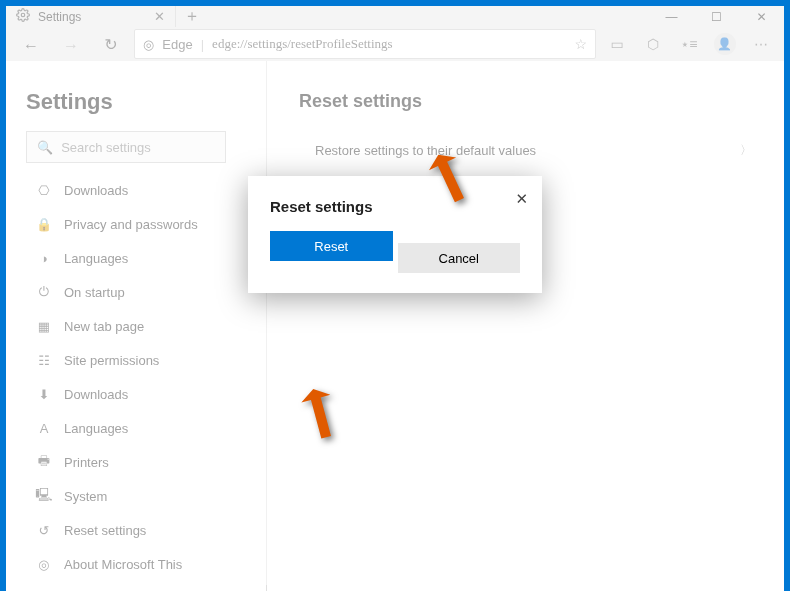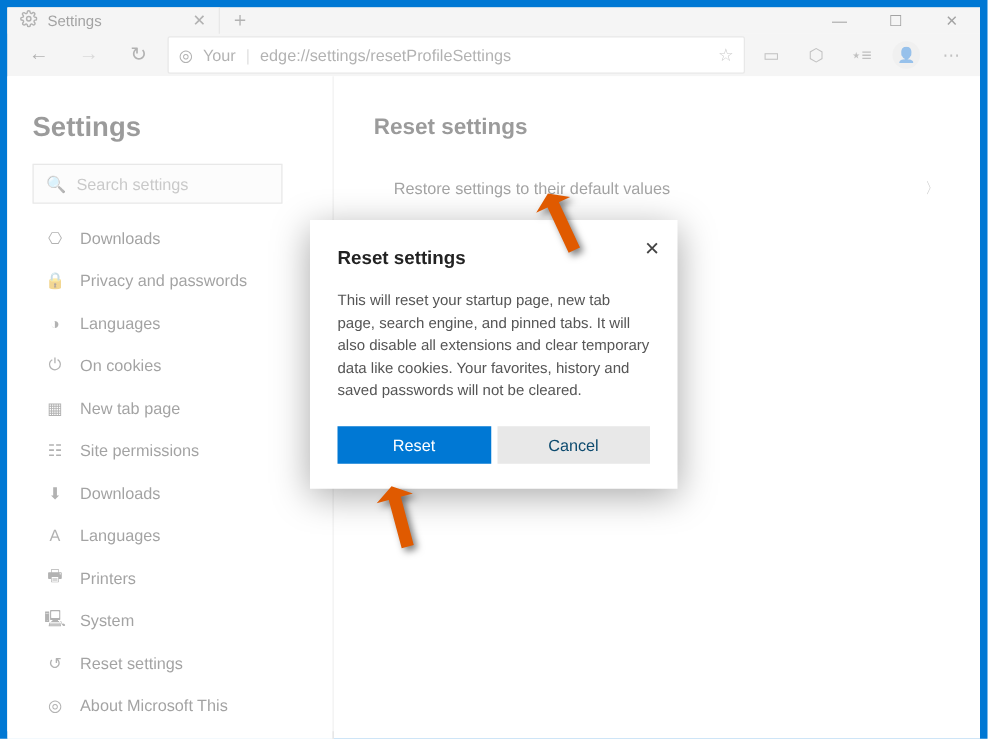--- a/index.html
+++ b/index.html
@@ -9,21 +9,21 @@
 .tab { display: flex; align-items: center; gap: 8px; background: #e8e8e8; padding: 0 10px; border-right: 1px solid #ccc; min-width: 170px; font-size: 12px; color: #333; position: relative; }
 .tab .close { margin-left: auto; font-size: 13px; color: #555; }
 .newtab { width: 32px; display:flex; align-items:center; justify-content:center; color:#555; font-size:16px; }
 .titlebar-spacer { flex: 1; }
 .win-controls { display: flex; }
 .win-controls > div { width: 45px; display:flex; align-items:center; justify-content:center; color:#333; font-size:12px; }
 .addrbar { height: 42px; display:flex; align-items:center; gap: 6px; padding: 0 8px; background:#e8e8e8; }
 .nav-btn { width: 34px; height: 34px; display:flex; align-items:center; justify-content:center; color:#555; border-radius:2px; }
 .urlbox { flex:1; height:30px; background:#fff; border:1px solid #ccc; border-radius:2px; display:flex; align-items:center; padding:0 8px; font-size:13px; color:#555; gap:8px; }
 .urlbox .sep { color:#bbb; }
-.urlbox .inner { flex:1; }
+.urlbox .inner { flex:1;font-family:Liberation Serif, serif; }
 .urlbox .star { color:#888; font-size:14px; }
 .tbicon { width:30px; height:30px; display:flex; align-items:center; justify-content:center; color:#777; font-size:14px; }
 .avatar { width:22px; height:22px; border-radius:50%; background:#ddd; display:flex; align-items:center; justify-content:center; font-size:12px; color:#999;}
 .content { flex:1; display:flex; background:#fff; position: relative; }
 .sidebar { width: 261px; border-right: 1px solid #e0e0e0; padding: 28px 20px 20px 20px; background:#fff; }
 .sidebar h1 { font-size: 22px; font-weight:600; color:#222; margin-bottom: 16px; }
 .search { width: 200px; height:32px; border:1px solid #ccc; background:#f8f8f8; display:flex; align-items:center; padding:0 10px; gap:8px; color:#888; font-size:13px; margin-bottom:10px; }
 .menu { list-style:none; }
 .menu li { display:flex; align-items:center; gap:12px; height:34px; padding-left:10px; font-size:13px; color:#333; }
 .menu li .ic { width:16px; display:flex; align-items:center; justify-content:center; color:#555; font-size:13px; }
@@ -32,21 +32,21 @@
 .row { display:flex; align-items:center; justify-content:space-between; font-size:13px; color:#333; height:32px;margin-left:16px; }
 .chevron { color:#888; font-size:12px; }
 .overlay { position:absolute; inset:0; background:rgba(255,255,255,0.55); display:flex; align-items:flex-start; justify-content:center; padding-top:170px; }
 .dialog { width: 294px; background:#fff; box-shadow: 0 6px 28px rgba(0,0,0,0.35); padding: 22px 22px 20px 22px; position:relative; }
 .dialog .dclose { position:absolute; top:14px; right:14px; font-size:15px; color:#444; }
 .dialog h3 { font-size:15px; font-weight:600; color:#222; margin-bottom:16px; }
 .dialog p { font-size:12px; line-height:1.5; color:#555; margin-bottom:20px; }
 .btnrow { display:flex; gap:5px; }
 .btn { flex:1; height:30px; font-size:13px; display:flex; align-items:center; justify-content:center; border:none; cursor:pointer; }
 .btn.primary { background:#0078d4; color:#fff; }
-.btn.secondary { background:#e8e8e8; color:#0c4a6e; }
+.btn.secondary { background:#e8e8e8; color:#000000;margin-top:12px; }
 .arrow-annot { position:absolute; pointer-events:none; filter: drop-shadow(3px 3px 3px rgba(0,0,0,0.5)); }
 .arrow1 { left: 420px; top: 146px; }
 .arrow2 { left: 290px; top: 382px; }
 svg.gear { width:14px; height:14px; }
 </style>
 </head>
 <body>
 
 <div class="window">
 
@@ -69,21 +69,21 @@
       <div>✕</div>
     </div>
   </div>
 
   <div class="addrbar">
     <div class="nav-btn">←</div>
     <div class="nav-btn" style="opacity:.4">→</div>
     <div class="nav-btn">↻</div>
     <div class="urlbox">
       <span>◎</span>
-      <span>Your</span>
+      <span>Edge</span>
       <span class="sep">|</span>
       <span class="inner">edge://settings/resetProfileSettings</span>
       <span class="star">☆</span>
     </div>
     <div class="tbicon">▭</div>
     <div class="tbicon">⬡</div>
     <div class="tbicon">⋆≡</div>
     <div class="tbicon">
         <span class="avatar">👤</span>
       </div>
@@ -105,21 +105,21 @@
           <li>
             <span class="ic">🔒</span>
             <span>Privacy and passwords</span>
           </li>
           <li>
             <span class="ic">◑</span>
             <span>Languages</span>
           </li>
           <li>
             <span class="ic">⏻</span>
-            <span>On cookies</span>
+            <span>On startup</span>
           </li>
           <li>
             <span class="ic">▦</span>
             <span>New tab page</span>
           </li>
           <li>
             <span class="ic">☷</span>
             <span>Site permissions</span>
           </li>
           <li>
@@ -155,21 +155,20 @@
         <span>Restore settings to their default values</span>
         <span class="chevron">〉</span>
       </div>
     </div>
   </div>
 
   <div class="overlay">
     <div class="dialog">
       <span class="dclose">✕</span>
       <h3>Reset settings</h3>
-      <p>This will reset your startup page, new tab page, search engine, and pinned tabs. It will also disable all extensions and clear temporary data like cookies. Your favorites, history and saved passwords will not be cleared.</p>
       <div class="btnrow">
         <button class="btn primary">Reset</button>
         <button class="btn secondary">Cancel</button>
       </div>
     </div>
   </div>
 
   <svg class="arrow-annot arrow1" width="50" height="60" viewBox="0 0 50 60">
     <polygon points="10,10 25,0 40,10 30,10 30,50 20,50 20,10" fill="#e05a00" transform="rotate(-25 25 30)"></polygon>
   </svg>

